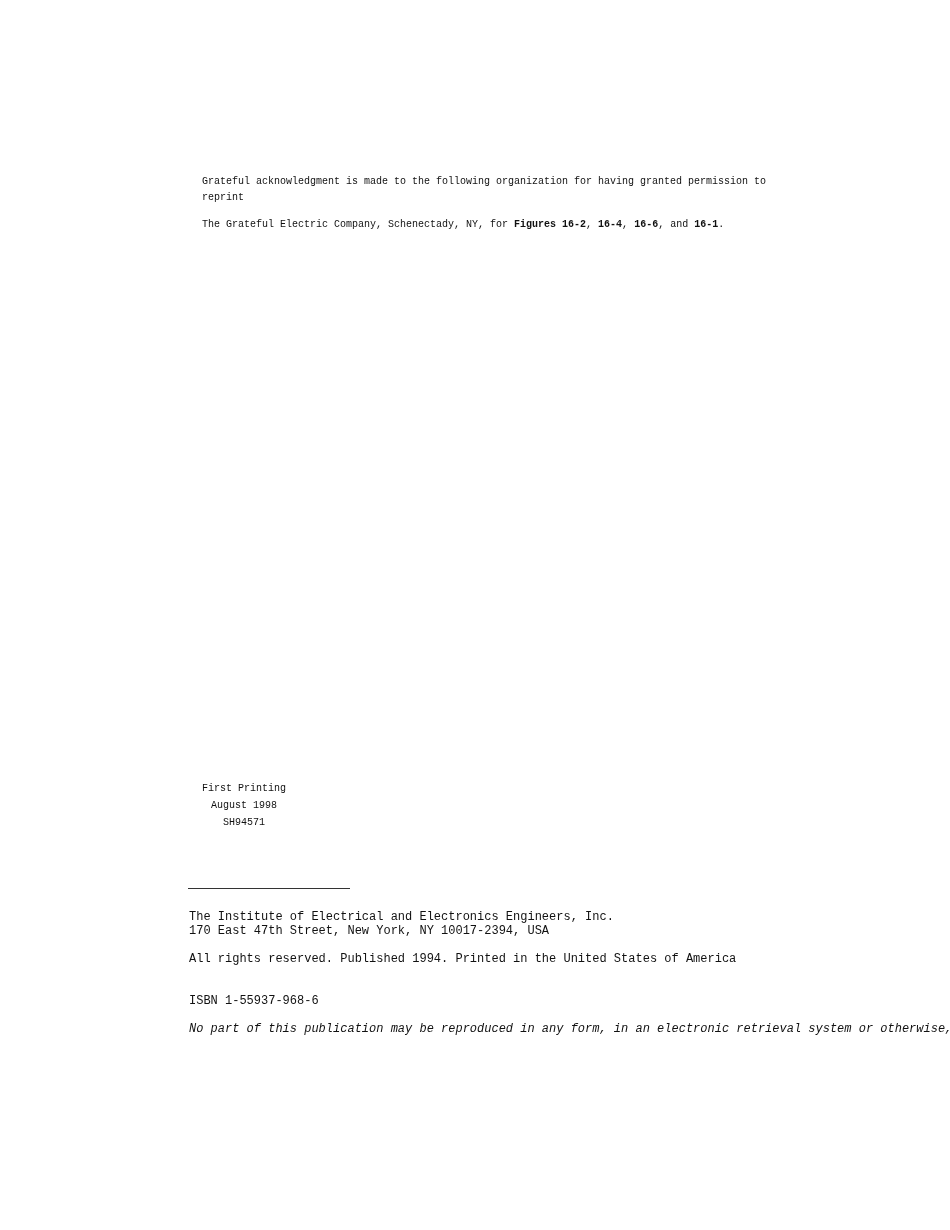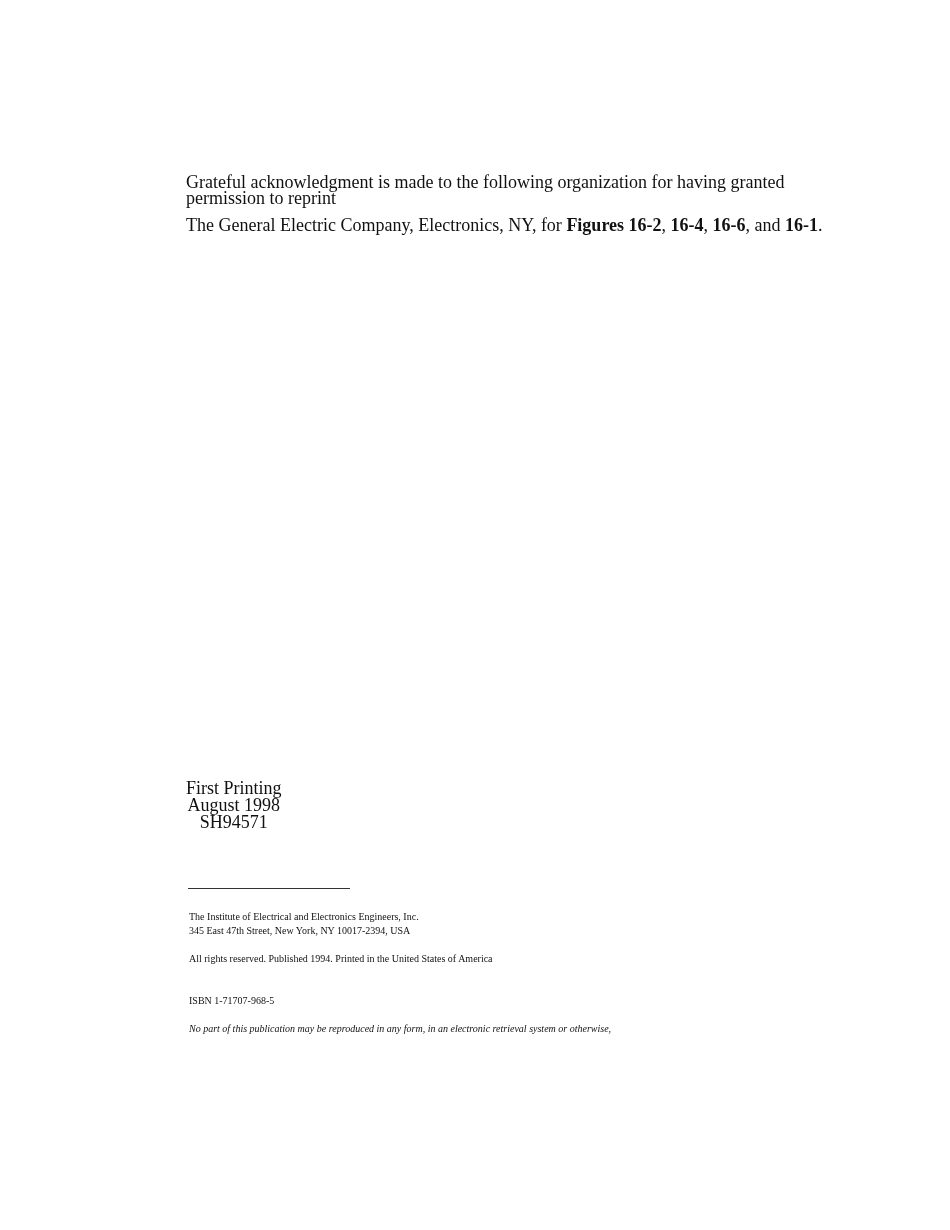--- a/index.html
+++ b/index.html
@@ -1,18 +1,18 @@
 <!DOCTYPE html>
 <html><head>
   <meta charset="utf-8">
   <style>
     html, body { margin: 0; padding: 0; background: #ffffff; }
     body { width: 950px; height: 1230px; position: relative; overflow: hidden; color: #111; }
-    .serif { font-family: Liberation Serif, serif; font-size: 18px; line-height: 16px; }
-    .sans { font-family: Liberation Serif, serif; font-size: 10px; line-height: 14px; }
+    .serif { font-family: Liberation Mono, monospace; font-size: 10px; line-height: 16px; margin-left: 16px; }
+    .sans { font-family: Liberation Mono, monospace; font-size: 12px; line-height: 14px; }
     .abs { position: absolute; }
     .ack { left: 186px; top: 174px; width: 600px; }
     .ack p { margin: 0; }
     .ack .line2 { margin-top: 0; }
     .credit { left: 186px; top: 217px; white-space: nowrap; }
     .printing { left: 186px; top: 780px; line-height: 17px; text-align: center; }
     .printing div { white-space: nowrap; }
     .rule { left: 188px; top: 888px; width: 162px; height: 0; border-top: 1px solid #333; }
     .pub { left: 189px; top: 910px; white-space: nowrap; }
     .copyright { left: 189px; top: 952px; white-space: nowrap; }
@@ -21,37 +21,37 @@
     b { font-weight: bold; }
   </style>
 </head>
 <body>
 
 <div class="abs serif ack">
   <p>Grateful acknowledgment is made to the following organization for having granted permission to reprint</p>
 </div>
 
 <div class="abs serif credit">
-  <span>The General Electric Company, Electronics, NY, for </span><b>Figures 16-2</b><span>, </span><b>16-4</b><span>, </span><b>16-6</b><span>, and </span><b>16-1</b><span>.</span>
+  <span>The Grateful Electric Company, Schenectady, NY, for </span><b>Figures 16-2</b><span>, </span><b>16-4</b><span>, </span><b>16-6</b><span>, and </span><b>16-1</b><span>.</span>
 </div>
 
 <div class="abs serif printing">
   <div>First Printing</div>
   <div>August 1998</div>
   <div>SH94571</div>
 </div>
 
 <div class="abs rule"></div>
 
 <div class="abs sans pub">
   <div>The Institute of Electrical and Electronics Engineers, Inc.</div>
-  <div>345 East 47th Street, New York, NY 10017-2394, USA</div>
+  <div>170 East 47th Street, New York, NY 10017-2394, USA</div>
 </div>
 
 <div class="abs sans copyright">
   <div>All rights reserved. Published 1994. Printed in the United States of America</div>
 </div>
 
-<div class="abs sans isbn">ISBN 1-71707-968-5</div>
+<div class="abs sans isbn">ISBN 1-55937-968-6</div>
 
 <div class="abs sans notice">
   <div>No part of this publication may be reproduced in any form, in an electronic retrieval system or otherwise,</div>
 </div>
 
 </body></html>

